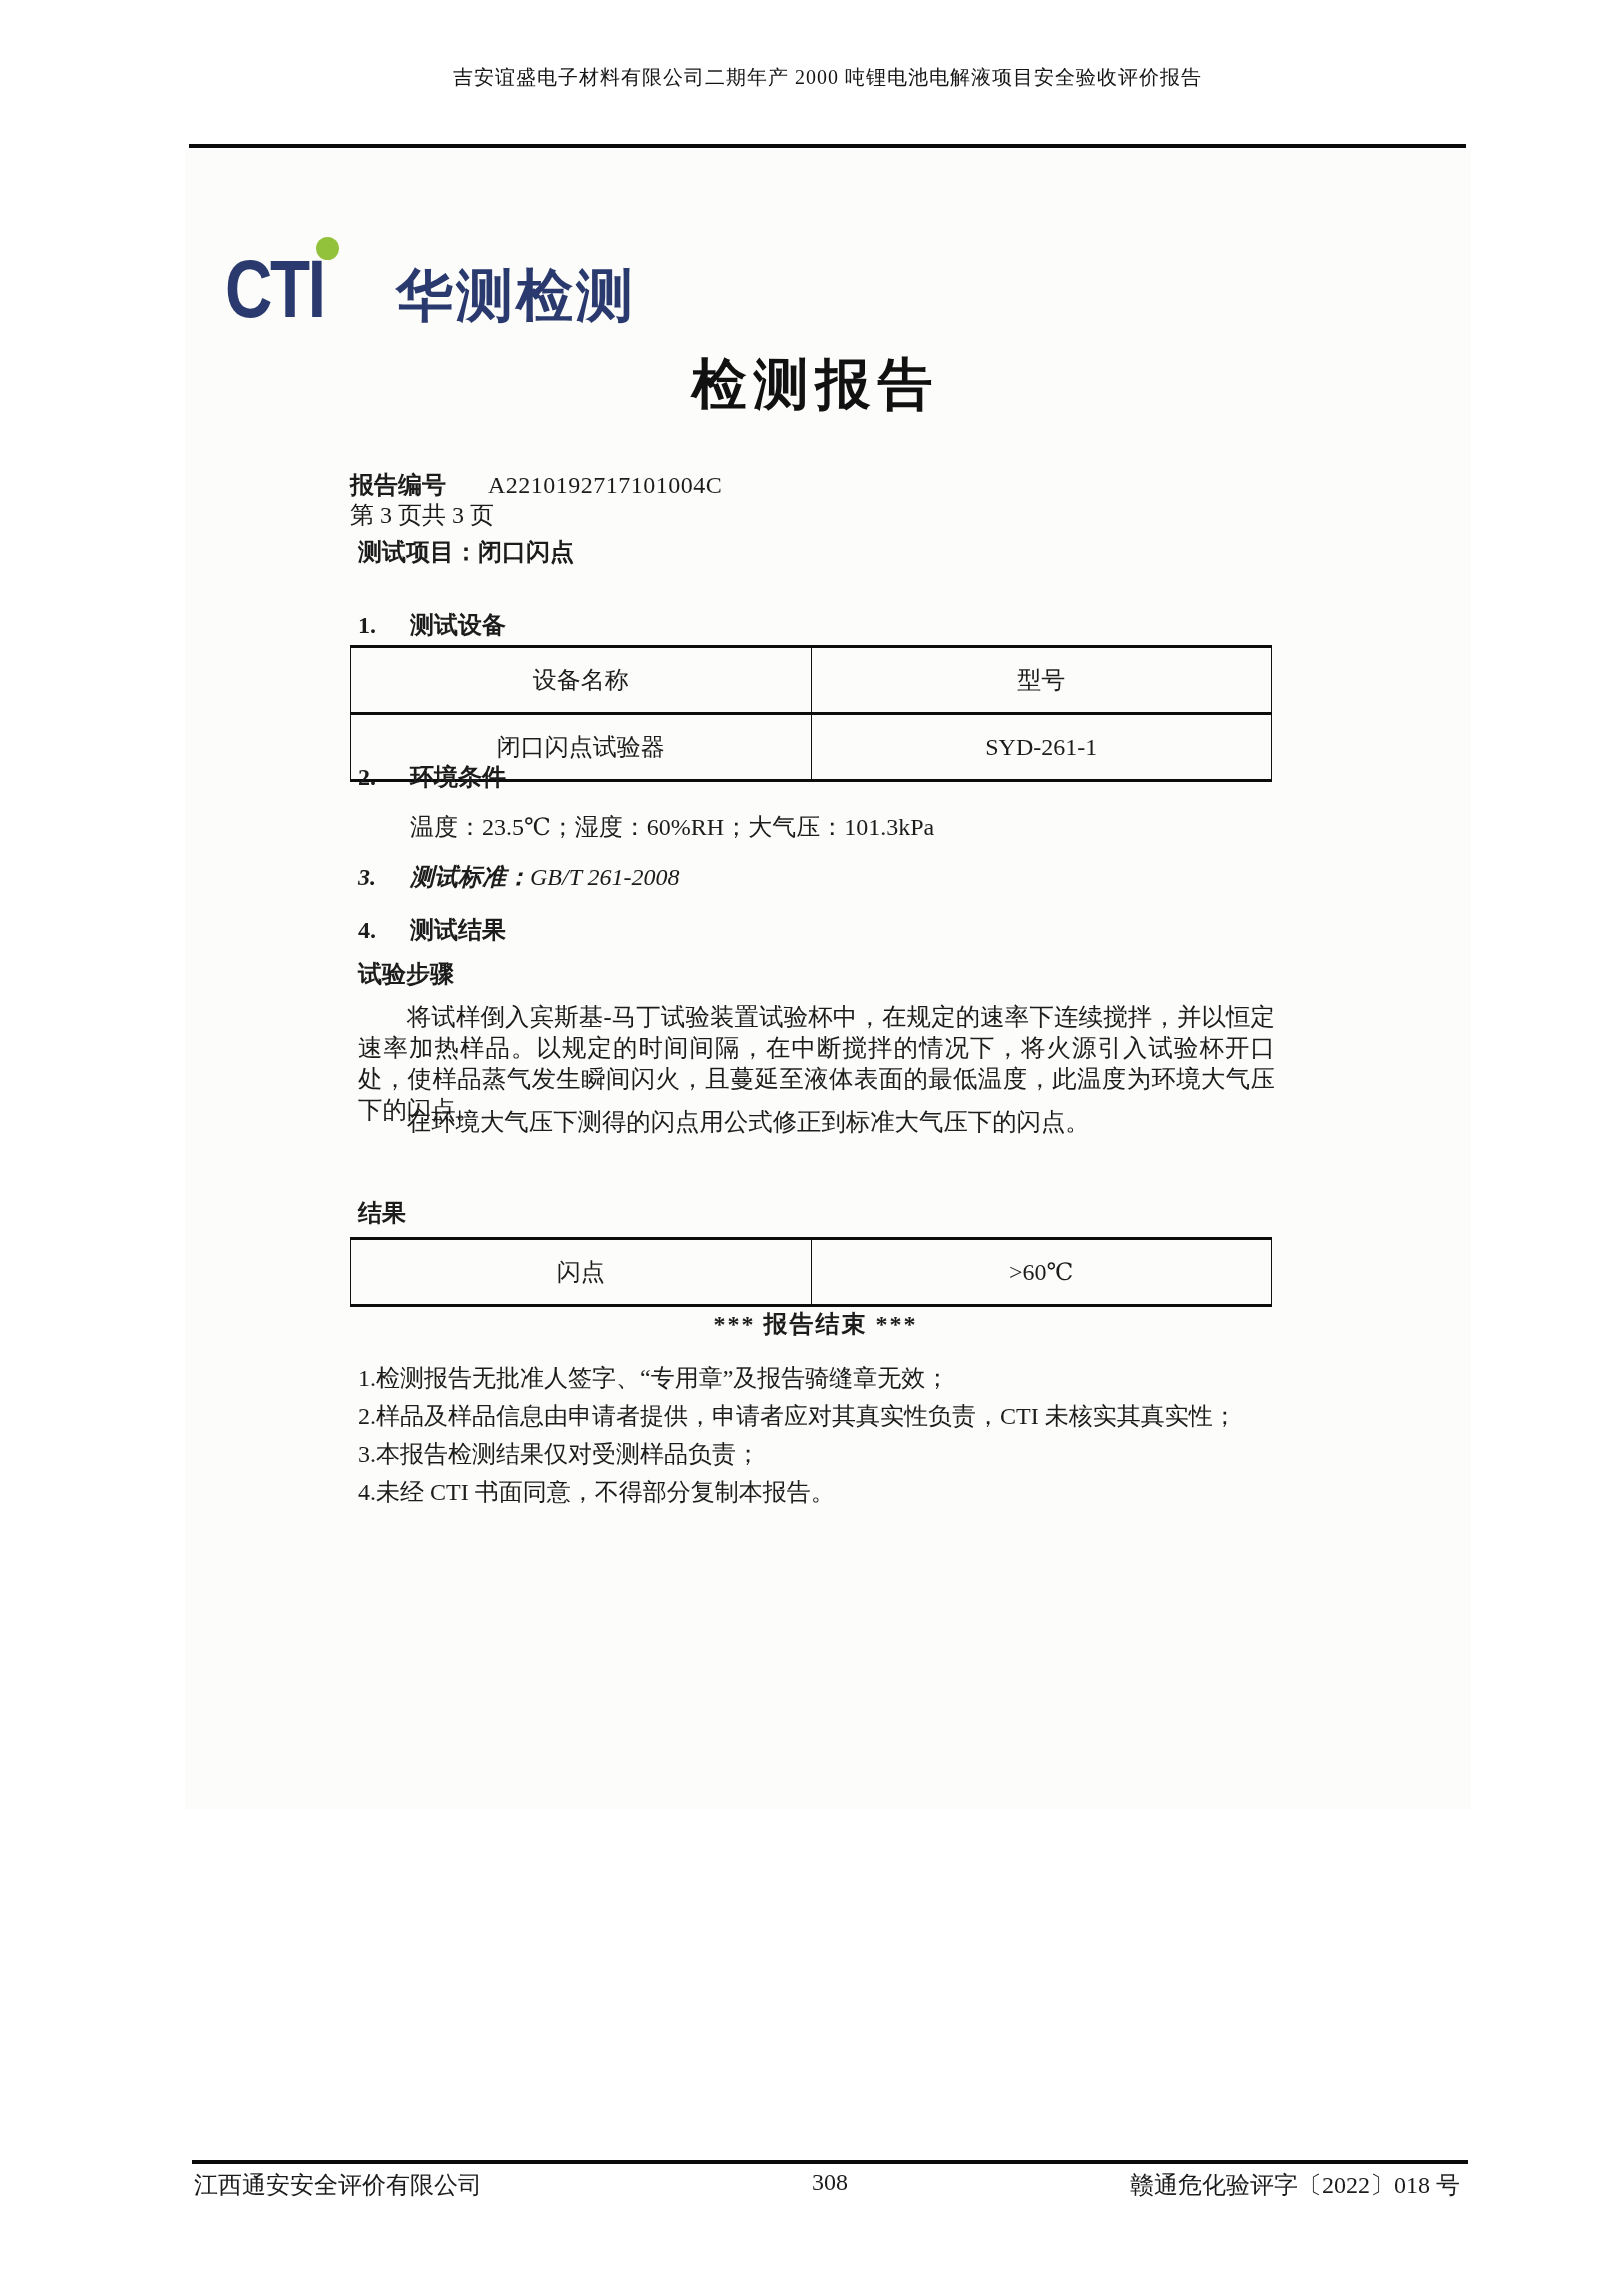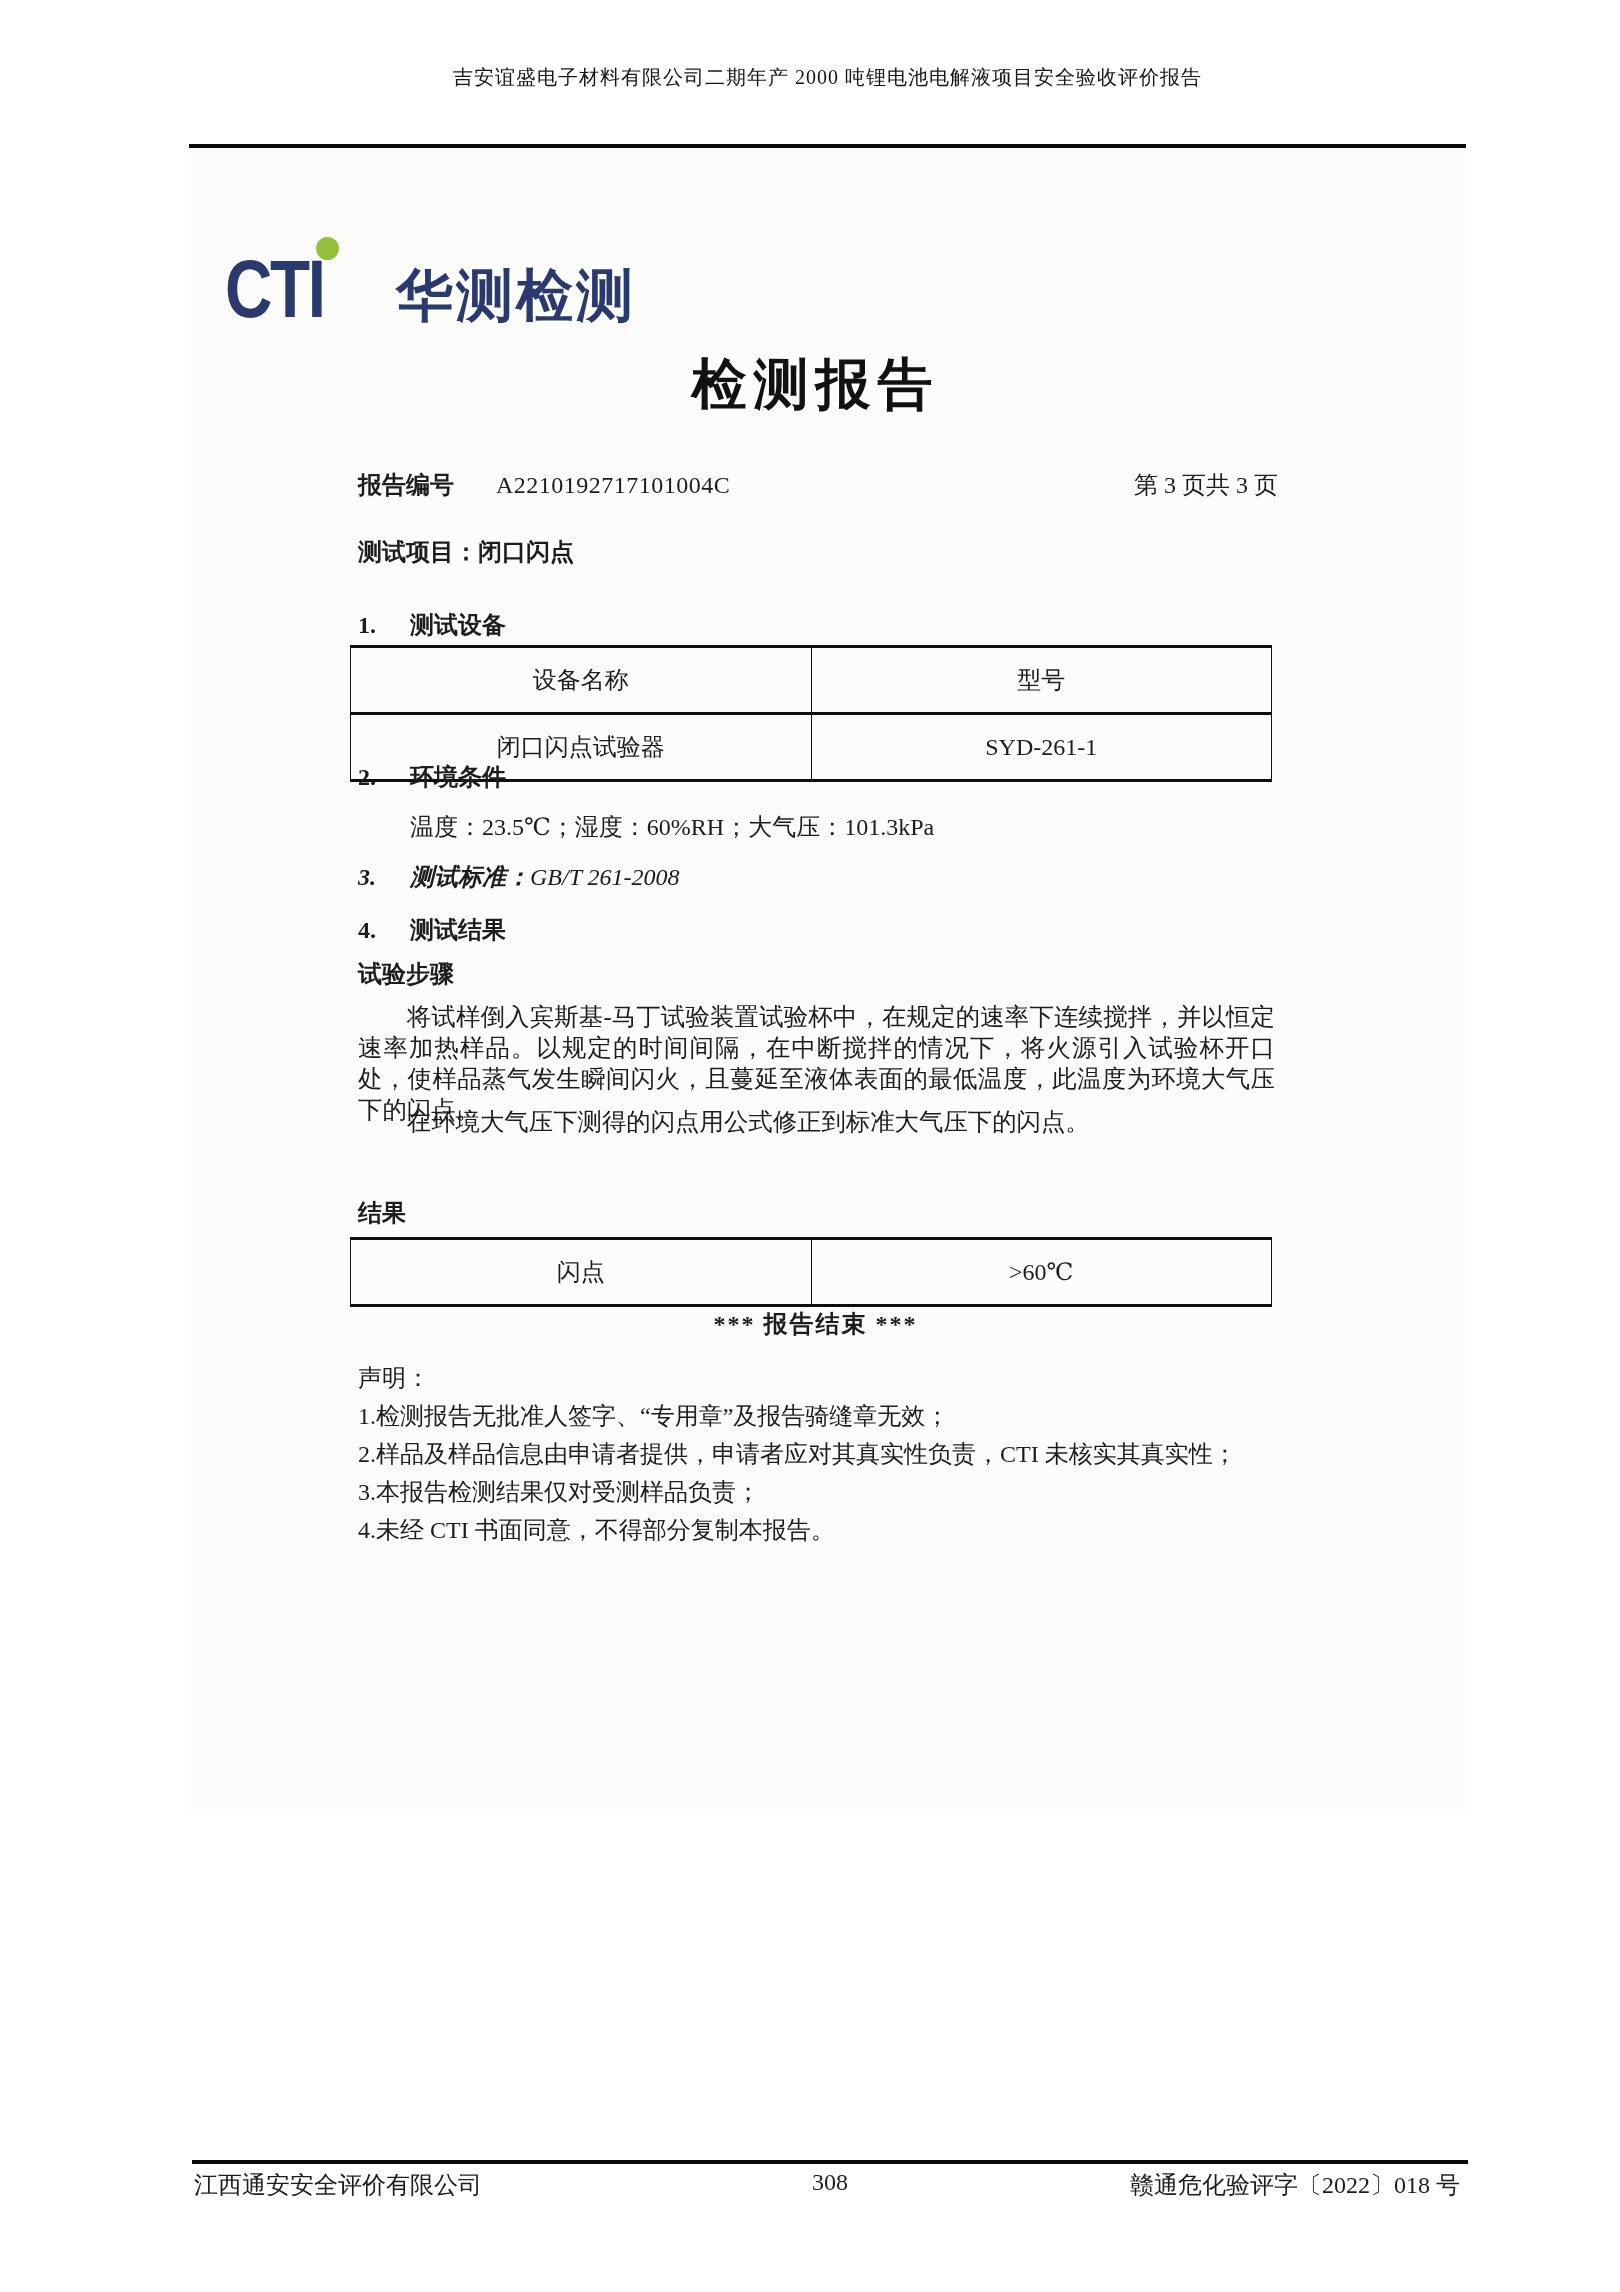--- a/index.html
+++ b/index.html
@@ -37,21 +37,21 @@
     letter-spacing:3px;white-space:nowrap;
   }
 
   .report-title{
     top:348px;left:358px;width:915px;text-align:center;
     font-size:55px;font-weight:600;letter-spacing:7px;color:#111;
     white-space:nowrap;
   }
 
   .docline{font-size:24px;line-height:30px;white-space:nowrap;}
-  .report-no-row{top:470px;left:358px;width:920px;display:flex;justify-content:space-between;}
+  .report-no-row{top:470px;left:350px;width:920px;display:flex;justify-content:space-between;flex-direction:column;}
   .report-no-left{display:flex;}
   .report-no-label{font-weight:600;}
   .report-no-value{margin-left:42px;letter-spacing:0.5px;font-family:Liberation Serif, serif;}
   .page-indicator{}
 
   .test-item-line{top:537px;left:358px;font-weight:600;}
 
   .sec-heading{font-weight:bold;}
   .sec-no{display:inline-block;width:52px;}
   .sec-1{top:610px;left:358px;}
@@ -162,21 +162,20 @@
       <tr>
     <td>闪点</td>
     <td>&gt;60℃</td>
   </tr>
 </tbody>
   </table>
 
 <div class="abs docline report-end">*** 报告结束 ***</div>
 
 <div class="abs statement-block">
-  <div>声明：</div>
   <div>1.检测报告无批准人签字、“专用章”及报告骑缝章无效；</div>
   <div>2.样品及样品信息由申请者提供，申请者应对其真实性负责，CTI 未核实其真实性；</div>
   <div>3.本报告检测结果仅对受测样品负责；</div>
   <div>4.未经 CTI 书面同意，不得部分复制本报告。</div>
 </div>
 
 <div class="abs footer-rule"></div>
 <div class="abs footer-row">
   <span class="footer-left">江西通安安全评价有限公司</span>
   <span class="footer-center">308</span>

